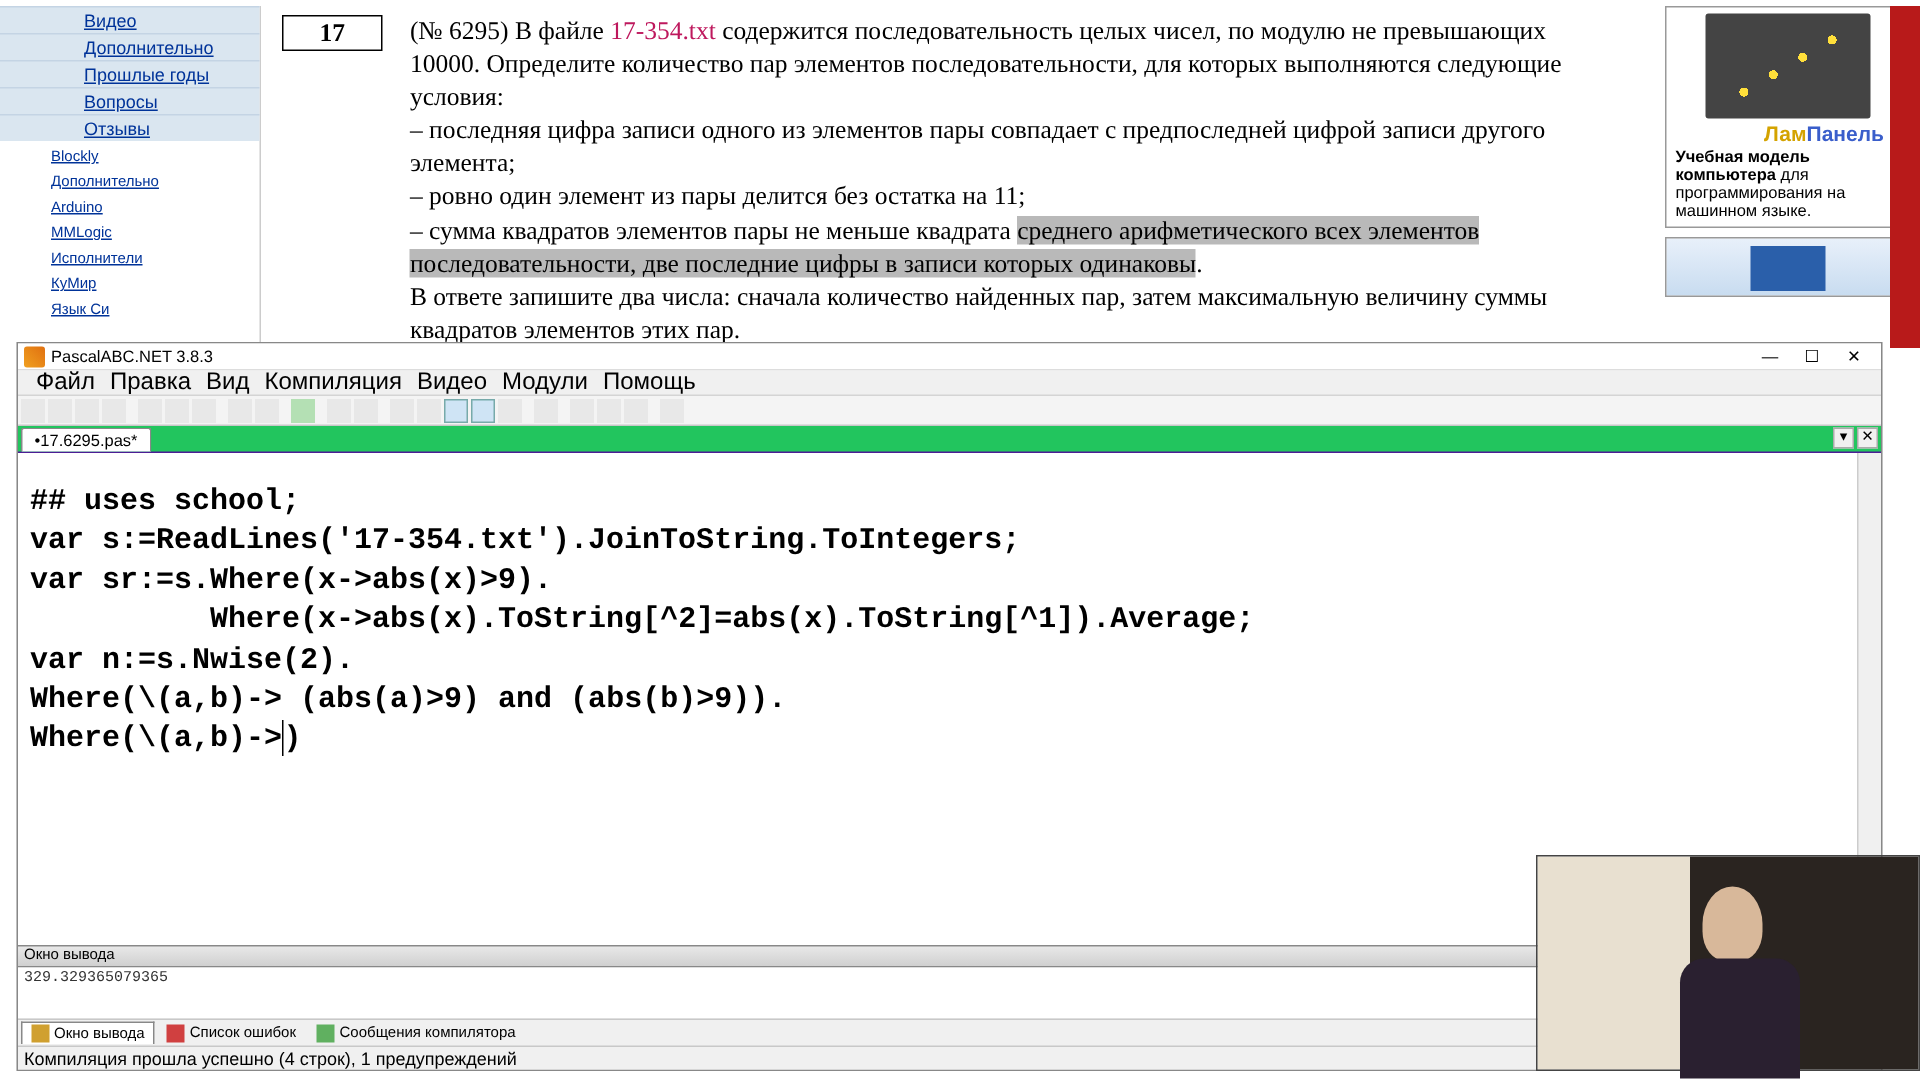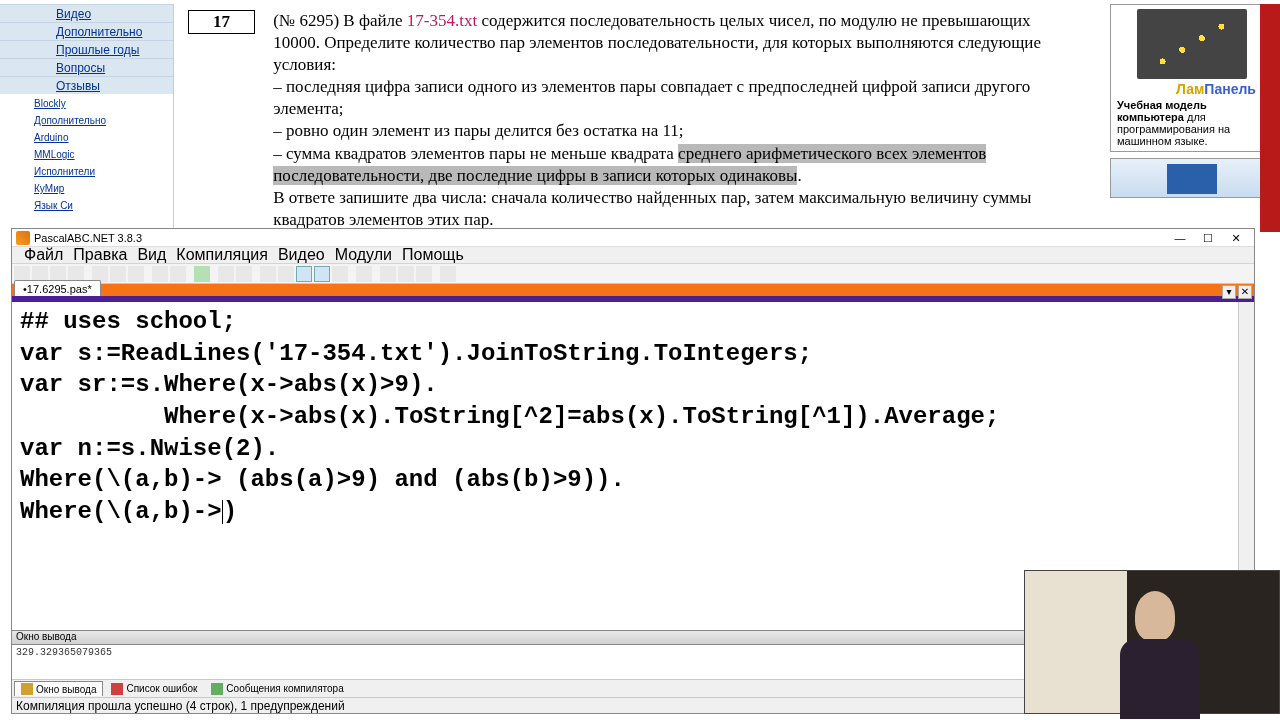--- a/index.html
+++ b/index.html
@@ -45,26 +45,26 @@
 
 .menubar { height:17px; background:#f0f0f0; display:flex; align-items:center; font-size:16px; padding:0 12px; gap:10px; border-bottom:1px solid #d4d4d4; }
 .menubar span { cursor:default; }
 
 .toolbar { height:20px; background:#f4f4f4; display:flex; align-items:center; padding:0 2px; gap:2px; border-bottom:1px solid #c8c8c8; }
 .tbtn { width:16px; height:16px; border:1px solid transparent; background:#e8e8e8; }
 .tbtn.active { border:1px solid #7aa; background:#cfe4f5; }
 .tsep { width:4px; }
 .tbtn.play { background:#b4e0b4; }
 
-.tabbar { height:18px; background:#f97316; display:flex; align-items:flex-end; font-size:11px; padding:0 2px; border-bottom:6px solid #4c1d95; position:relative; }
+.tabbar { height:18px; background:#22c55e; display:flex; align-items:flex-end; font-size:11px; padding:0 2px; border-bottom:1px solid #4c1d95; position:relative; }
 .tab { background:#fff; border:1px solid #888; border-bottom:none; padding:0 8px; height:16px; line-height:16px; border-radius:2px 2px 0 0; }
 .tabx { position:absolute; right:2px; top:1px; display:flex; gap:2px; font-size:10px; }
 .tabx span { width:14px; height:14px; border:1px solid #aaa; text-align:center; line-height:12px; background:#f0f0f0; }
 
-.editor { flex:1; background:#fff; font-family:"Courier New",monospace; font-size:24px; font-weight:bold; padding:4px 8px; line-height:1.32; white-space:pre; color:#000; overflow:hidden; position:relative; }
+.editor { flex:1; background:#fff; font-family:"Courier New",monospace; font-size:20px; font-weight:bold; padding:20px 8px; line-height:1.32; white-space:pre; color:#000; overflow:hidden; position:relative; }
 .editor .kw { font-weight:bold; }
 .caret { display:inline-block; width:1px; height:24px; background:#000; vertical-align:middle; }
 
 .scroll-v { position:absolute; right:0; top:0; bottom:0; width:16px; background:#f0f0f0; border-left:1px solid #ccc; }
 
 .outpane-hdr { height:15px; background:linear-gradient(#e8e8e8,#d0d0d0); font-size:10px; padding:0 4px; border-top:1px solid #888; border-bottom:1px solid #888; }
 .outpane { height:34px; background:#fff; font-family:"Courier New",monospace; font-size:10px; padding:2px 4px; color:#333; }
 
 .bottabs { height:18px; background:#f0f0f0; display:flex; align-items:center; font-size:10px; gap:2px; padding:0 2px; border-top:1px solid #c8c8c8; }
 .bottabs .bt { display:flex; align-items:center; gap:3px; padding:1px 6px; }

